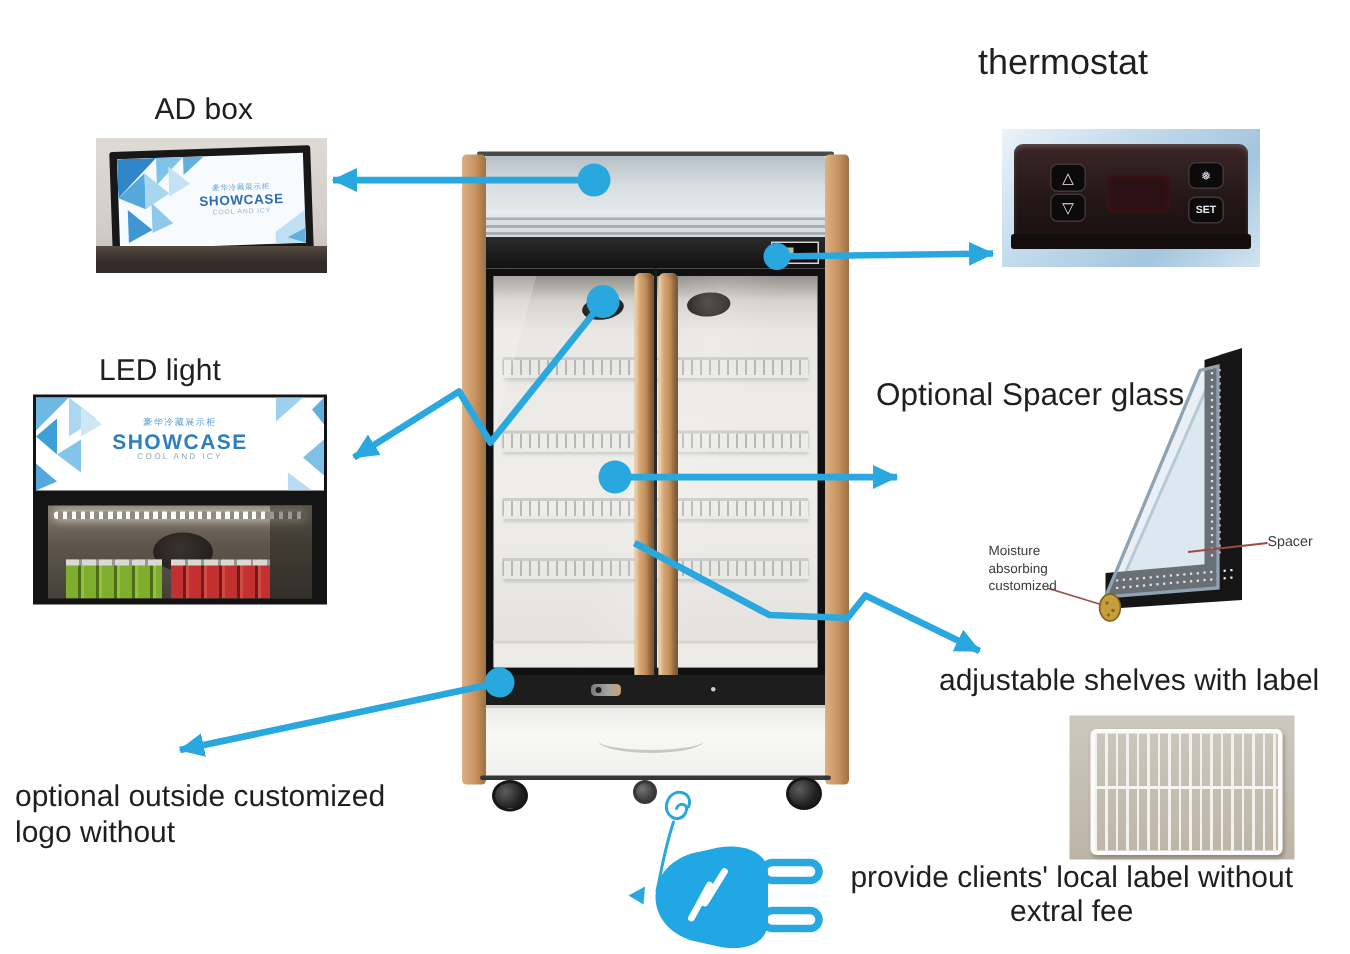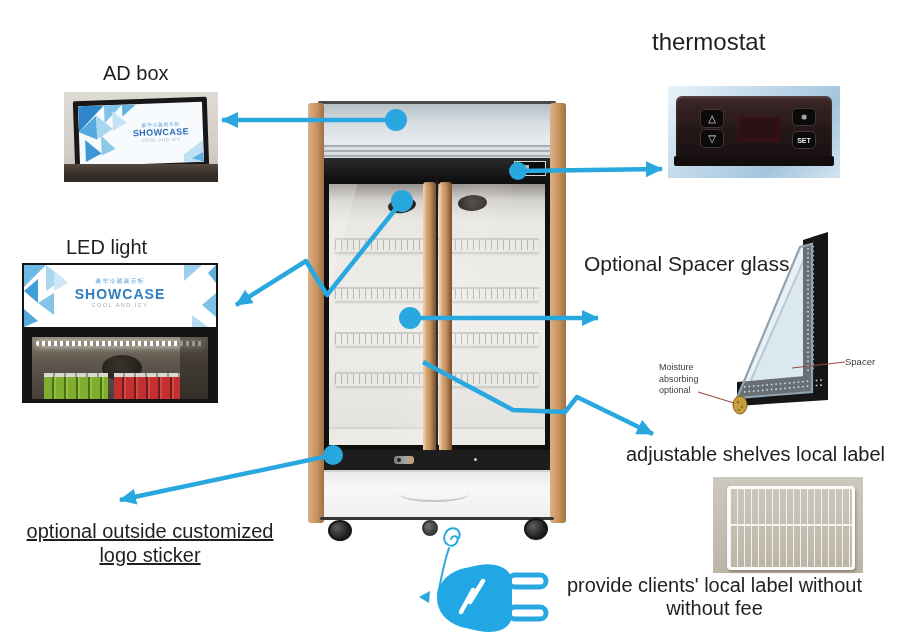--- a/index.html
+++ b/index.html
@@ -234,21 +234,21 @@
     <ellipse cx="100" cy="183" rx="7" ry="9" fill="#c79e3c" stroke="#7c5f1d" stroke-width="1"></ellipse>
     <circle cx="98" cy="180" r="1.2" fill="#8a6a20"></circle>
       <circle cx="102" cy="185" r="1.2" fill="#8a6a20"></circle>
       <circle cx="99" cy="188" r="1.1" fill="#8a6a20"></circle>
     <line x1="58" y1="170" x2="94" y2="181" stroke="#9c4a42" stroke-width="1.2"></line>
     <line x1="205" y1="140" x2="152" y2="146" stroke="#9c4a42" stroke-width="1.2"></line>
   </svg>
   <div class="lbl-sm" style="left:648px;top:362px;margin-left:11px;">
     <div>Moisture</div>
     <div>absorbing</div>
-    <div>optional</div>
+    <div>customized</div>
   </div>
   <div class="lbl-sm" style="left:845px;top:356px;font-size:9.5px;">Spacer</div>
 
   <div class="abs" id="shelf-photo">
     <div class="abs shelf-grid">
       <div class="abs shelf-midbar"></div>
     </div>
   </div>
 
   <svg class="abs" id="plug-svg" viewBox="0 0 145 112">
@@ -277,23 +277,23 @@
     <circle cx="518" cy="171" r="9" fill="#29a8e0"></circle>
     <circle cx="402" cy="201" r="11" fill="#29a8e0"></circle>
     <circle cx="410" cy="318" r="11" fill="#29a8e0"></circle>
     <circle cx="333" cy="455" r="10" fill="#29a8e0"></circle>
   </svg>
 
   <div class="lbl" style="left:103px;top:62px;">AD box</div>
   <div class="lbl" style="left:652px;top:28px;font-size:24px;">thermostat</div>
   <div class="lbl" style="left:66px;top:236px;">LED light</div>
   <div class="lbl" style="left:584px;top:252px;font-size:21px;">Optional Spacer glass</div>
-  <div class="lbl" style="left:626px;top:443px;">adjustable shelves local label</div>
-  <div class="lbl" style="left:10px;top:519px;width:280px;text-align:center;line-height:24px;white-space:normal;text-decoration:underline;">
+  <div class="lbl" style="left:626px;top:443px;">adjustable shelves with label</div>
+  <div class="lbl" style="left:10px;top:519px;width:280px;text-align:left;line-height:24px;white-space:normal;">
     <div>optional outside customized</div>
-    <div>logo sticker</div>
+    <div>logo without</div>
   </div>
   <div class="lbl" style="left:532px;top:574px;width:365px;text-align:center;line-height:23px;white-space:normal;">
     <div>provide clients' local label without</div>
-    <div>without fee</div>
+    <div>extral fee</div>
   </div>
 
 </div>
 
 </body></html>

